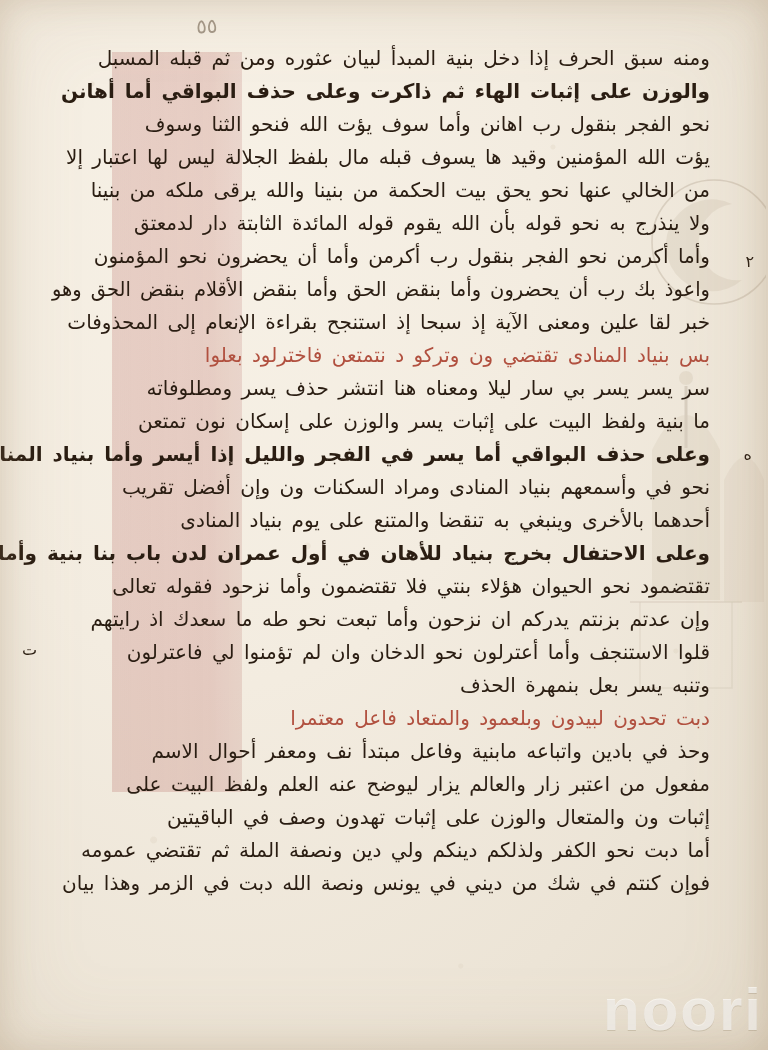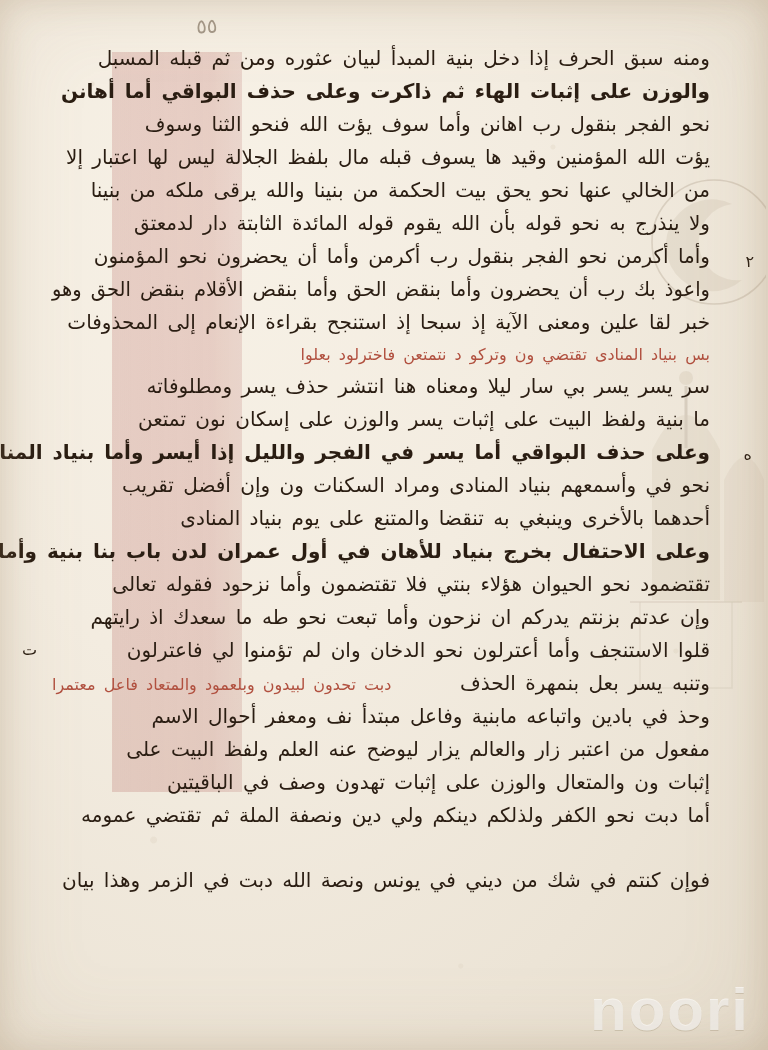--- a/index.html
+++ b/index.html
@@ -106,42 +106,42 @@
     color: #2a1d12;
     margin: 0 0 13px 0;
     white-space: nowrap;
     letter-spacing: 0px;
     word-spacing: 3px;
     transform-origin: right center;
   }
   .line.ink-black { color: #2a1d12; }
   .line.ink-red {
     color: #b1503f;
-    font-size: 16px;
+    font-size: 20px;
   }
 
   
   .line:nth-child(2n)  { transform: rotate(-0.25deg); }
   .line:nth-child(3n)  { transform: rotate(0.22deg); }
   .line:nth-child(5n)  { transform: rotate(-0.12deg); }
 
   .marginal {
     position: absolute;
     font-family: "DejaVu Sans", sans-serif;
     color: #2a1d12;
     font-size: 16px;
   }
   #marginal-right-1 { right: 14px; top: 252px; }
   #marginal-left-1  { left: 22px;  top: 640px; }
   #marginal-right-2 { right: 16px; top: 445px; }
 
   
   #watermark {
     position: absolute;
-    right: 18px;
+    right: 5px;
     bottom: 6px;
     font-family: "Liberation Sans", sans-serif;
     font-size: 60px;
     letter-spacing: 2px;
     font-weight: 700;
     color: rgba(255,255,255,0.62);
     text-shadow: 0 1px 0 rgba(120,100,75,0.22);
     pointer-events: none;
     user-select: none;
   }
@@ -191,21 +191,21 @@
     <p class="line ink-black" style="display: inline-block; transform: scaleX(1); font-weight: bold;">وعلى الاحتفال بخرج بنياد للأهان في أول عمران لدن باب بنا بنية وأما</p>
     <p class="line ink-black" style="display: inline-block; transform: scaleX(1);">تقتضمود نحو الحيوان هؤلاء بنتي فلا تقتضمون وأما نزحود فقوله تعالى</p>
     <p class="line ink-black" style="display: inline-block; transform: scaleX(1);">وإن عدتم بزنتم يدركم ان نزحون وأما تبعت نحو طه ما سعدك اذ رايتهم</p>
     <p class="line ink-black" style="display: inline-block; transform: scaleX(1);">قلوا الاستنجف وأما أعترلون نحو الدخان وان لم تؤمنوا لي فاعترلون</p>
     <p class="line ink-black" style="display: inline-block; transform: scaleX(1);">وتنبه يسر بعل بنمهرة الحذف</p>
     <p class="line ink-red" style="display: inline-block; transform: scaleX(1);">دبت تحدون لبيدون وبلعمود والمتعاد فاعل معتمرا</p>
     <p class="line ink-black" style="display: inline-block; transform: scaleX(1); margin-left: 27px;">وحذ في بادين واتباعه مابنية وفاعل مبتدأ نف ومعفر أحوال الاسم</p>
     <p class="line ink-black" style="display: inline-block; transform: scaleX(1);">مفعول من اعتبر زار والعالم يزار ليوضح عنه العلم ولفظ البيت على</p>
     <p class="line ink-black" style="display: inline-block; transform: scaleX(1);">إثبات ون والمتعال والوزن على إثبات تهدون وصف في الباقيتين</p>
     <p class="line ink-black" style="display: inline-block; transform: scaleX(1);">أما دبت نحو الكفر ولذلكم دينكم ولي دين ونصفة الملة ثم تقتضي عمومه</p>
-    <p class="line ink-black" style="display: inline-block; transform: scaleX(1); margin-top: 32px;">فوإن كنتم في شك من ديني في يونس ونصة الله دبت في الزمر وهذا بيان</p>
+    <p class="line ink-black" style="display: inline-block; transform: scaleX(1);">فوإن كنتم في شك من ديني في يونس ونصة الله دبت في الزمر وهذا بيان</p>
   </div>
 
   <div class="marginal" id="marginal-right-1">٢</div>
   <div class="marginal" id="marginal-right-2">ه</div>
   <div class="marginal" id="marginal-left-1">ت</div>
 
   <div id="edge-shading"></div>
 
   <div id="watermark">noori</div>
 </div>

